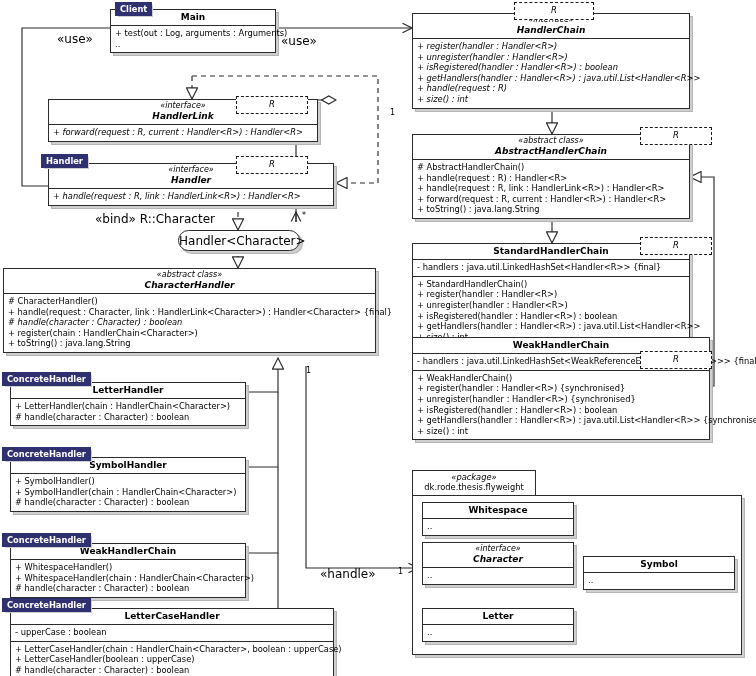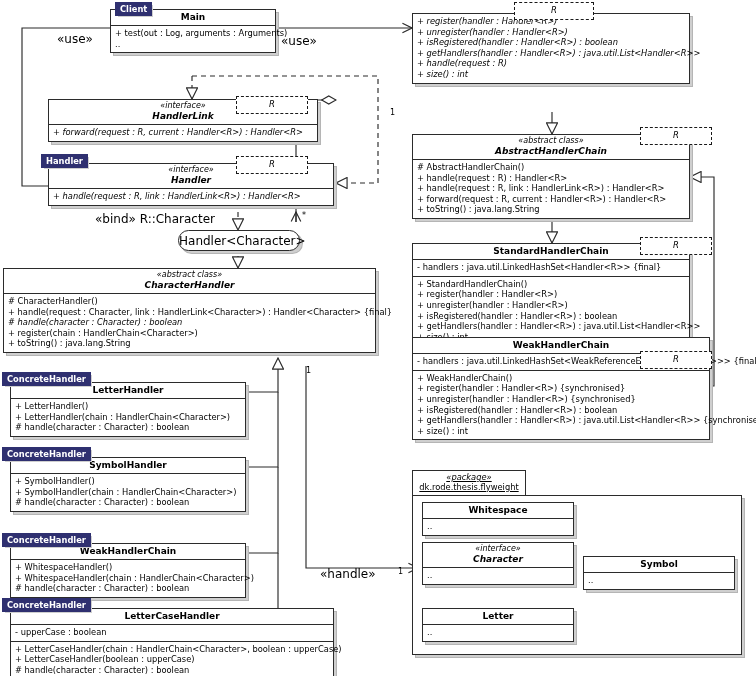--- a/index.html
+++ b/index.html
@@ -248,21 +248,20 @@
       <div class="m">+ register(chain : HandlerChain&lt;Character&gt;)</div>
       <div class="m">+ toString() : java.lang.String</div>
     </div>
   </div>
 
   <div class="cls" style="left:10px; top:382px; width:236px;">
     <div class="hdr">
       <span class="cname">LetterHandler</span>
     </div>
     <div class="compartment">
-      <div class="m">+ LetterHandler()</div>
       <div class="m">+ LetterHandler(chain : HandlerChain&lt;Character&gt;)</div>
       <div class="m"># handle(character : Character) : boolean</div>
     </div>
   </div>
 
   <div class="cls" style="left:10px; top:457px; width:236px;">
     <div class="hdr">
       <span class="cname">SymbolHandler</span>
     </div>
     <div class="compartment">
@@ -291,20 +290,24 @@
       <div class="m">- upperCase : boolean</div>
     </div>
     <div class="compartment">
       <div class="m">+ LetterCaseHandler(chain : HandlerChain&lt;Character&gt;, boolean : upperCase)</div>
       <div class="m">+ LetterCaseHandler(boolean : upperCase)</div>
       <div class="m"># handle(character : Character) : boolean</div>
     </div>
   </div>
 
   <div class="cls" style="left:412px; top:13px; width:278px;">
+    <div class="hdr">
+      <span class="stereo">«interface»</span>
+      <span class="cname ital">HandlerChain</span>
+    </div>
     <div class="compartment">
       <div class="m ital">+ register(handler : Handler&lt;R&gt;)</div>
       <div class="m ital">+ unregister(handler : Handler&lt;R&gt;)</div>
       <div class="m ital">+ isRegistered(handler : Handler&lt;R&gt;) : boolean</div>
       <div class="m ital">+ getHandlers(handler : Handler&lt;R&gt;) : java.util.List&lt;Handler&lt;R&gt;&gt;</div>
       <div class="m ital">+ handle(request : R)</div>
       <div class="m ital">+ size() : int</div>
     </div>
   </div>
 
@@ -350,21 +353,21 @@
       <div class="m">+ WeakHandlerChain()</div>
       <div class="m">+ register(handler : Handler&lt;R&gt;)   {synchronised}</div>
       <div class="m">+ unregister(handler : Handler&lt;R&gt;)   {synchronised}</div>
       <div class="m">+ isRegistered(handler : Handler&lt;R&gt;) : boolean</div>
       <div class="m">+ getHandlers(handler : Handler&lt;R&gt;) : java.util.List&lt;Handler&lt;R&gt;&gt;   {synchronised}</div>
       <div class="m">+ size() : int</div>
     </div>
   </div>
 
   <div class="pkg" style="left:412px; top:470px; width:330px; height:200px;">
-    <div class="tab" style="width:114px; height:26px;text-decoration:underline;">
+    <div class="tab" style="width:124px; height:26px;">
       <span class="st">«package»</span>
       <span>dk.rode.thesis.flyweight</span>
     </div>
     <div class="body" style="left:0; top:25px; width:330px; height:160px;"></div>
 
     <div class="cls" style="left:10px; top:32px; width:152px;">
       <div class="hdr">
         <span class="cname">Whitespace</span>
       </div>
       <div class="compartment">

